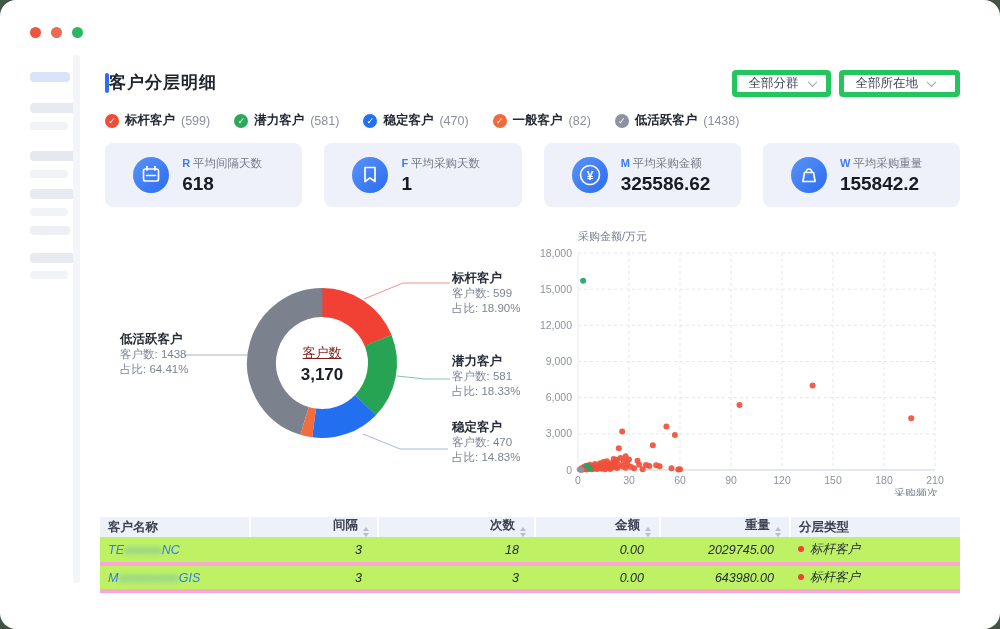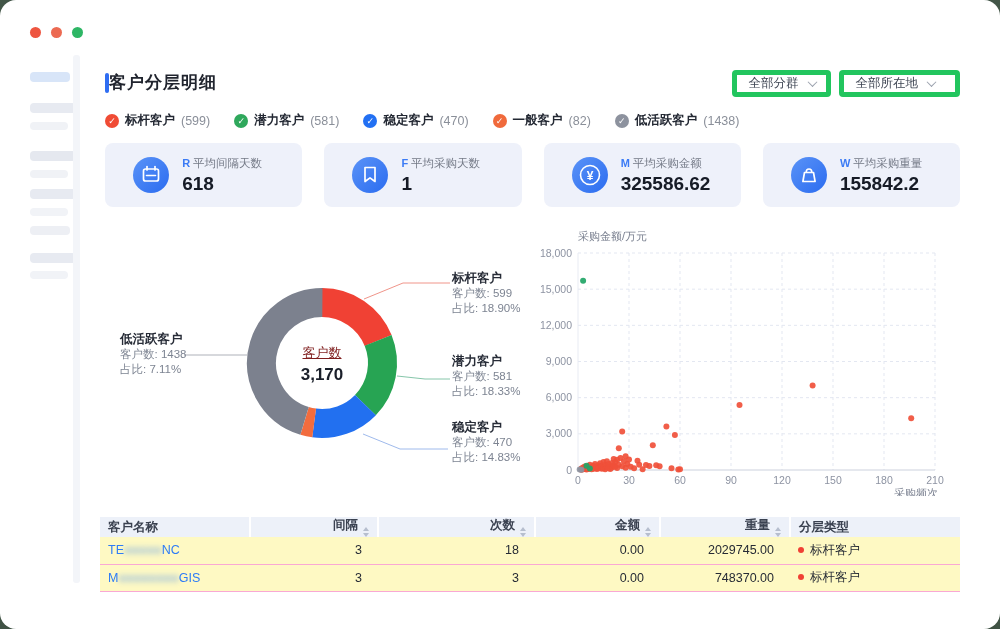--- a/index.html
+++ b/index.html
@@ -54,21 +54,21 @@
   
   .scatter-wrap { position:absolute; left:540px; top:228px; width:420px; height:268px; }
   
   .table-wrap { position:absolute; left:100px; top:517px; width:860px; }
   table { border-collapse:collapse; width:860px; table-layout:fixed; }
   th { background:#edf1f9; height:16px; font-size:12.5px; font-weight:bold; color:#3a4150; padding:0 8px; cursor:pointer; }
   th + th { border-left:2px solid #ffffff; }
   th.al-l, td.al-l { text-align:left; }
   th.al-r { text-align:right; }
   td.al-r { text-align:right; padding-right:16px; }
-  td { height:27px; font-size:12.5px; color:#262b35; padding:0 8px; border-bottom:1px solid #f9a8d4; background:#fef9c3; }
+  td { height:27px; font-size:12.5px; color:#262b35; padding:0 8px; border-bottom:4px solid #f9a8d4; background:#bef264;font-style:italic; }
   .cust-link { color:#2e7cf6; cursor:pointer; }
   .blurred { filter:blur(3px); opacity:.6; }
   .sort { display:inline-flex; flex-direction:column; margin-left:5px; vertical-align:-2px; }
   .car-up { width:0; height:0; border-left:3.5px solid transparent; border-right:3.5px solid transparent; border-bottom:4px solid #b6bece; margin-bottom:2px; }
   .car-down { width:0; height:0; border-left:3.5px solid transparent; border-right:3.5px solid transparent; border-top:4px solid #b6bece; }
   .type-dot { display:inline-block; width:6px; height:6px; border-radius:50%; margin-right:6px; vertical-align:1px; }
 </style>
 </head>
 <body>
 
@@ -219,21 +219,21 @@
       <div><span>占比: </span><span>18.33%</span></div>
     </div>
     <div class="callout" style="left:352px;top:172px">
       <div class="c-name">稳定客户</div>
       <div><span>客户数: </span><span>470</span></div>
       <div><span>占比: </span><span>14.83%</span></div>
     </div>
     <div class="callout" style="left:20px;top:84px">
       <div class="c-name">低活跃客户</div>
       <div><span>客户数: </span><span>1438</span></div>
-      <div><span>占比: </span><span>7.11%</span></div>
+      <div><span>占比: </span><span>64.41%</span></div>
     </div>
   </div>
 
   <div class="scatter-wrap">
     <svg id="scatter-svg" width="420" height="268" viewBox="0 0 420 268">
         <line x1="38" y1="205.83333333333334" x2="395" y2="205.83333333333334" stroke="#e3e7f1" stroke-width="1" stroke-dasharray="3 3"></line>
         <line x1="38" y1="169.66666666666669" x2="395" y2="169.66666666666669" stroke="#e3e7f1" stroke-width="1" stroke-dasharray="3 3"></line>
         <line x1="38" y1="133.5" x2="395" y2="133.5" stroke="#e3e7f1" stroke-width="1" stroke-dasharray="3 3"></line>
         <line x1="38" y1="97.33333333333334" x2="395" y2="97.33333333333334" stroke="#e3e7f1" stroke-width="1" stroke-dasharray="3 3"></line>
         <line x1="38" y1="61.16666666666666" x2="395" y2="61.16666666666666" stroke="#e3e7f1" stroke-width="1" stroke-dasharray="3 3"></line>
@@ -383,20 +383,20 @@
           <td class="al-r">18</td>
           <td class="al-r">0.00</td>
           <td class="al-r">2029745.00</td>
           <td class="al-l"><span class="type-dot" style="background-color: rgb(240, 65, 52);"></span><span>标杆客户</span></td>
         </tr>
         <tr>
           <td class="al-l"><span class="cust-link"><span>M</span><span class="blurred">●●●●●●●●</span><span>GIS</span></span></td>
           <td class="al-r">3</td>
           <td class="al-r">3</td>
           <td class="al-r">0.00</td>
-          <td class="al-r">748370.00</td>
+          <td class="al-r">643980.00</td>
           <td class="al-l"><span class="type-dot" style="background-color: rgb(240, 65, 52);"></span><span>标杆客户</span></td>
         </tr>
       </tbody>
     </table>
   </div>
 
 </div>
 
 </body></html>

